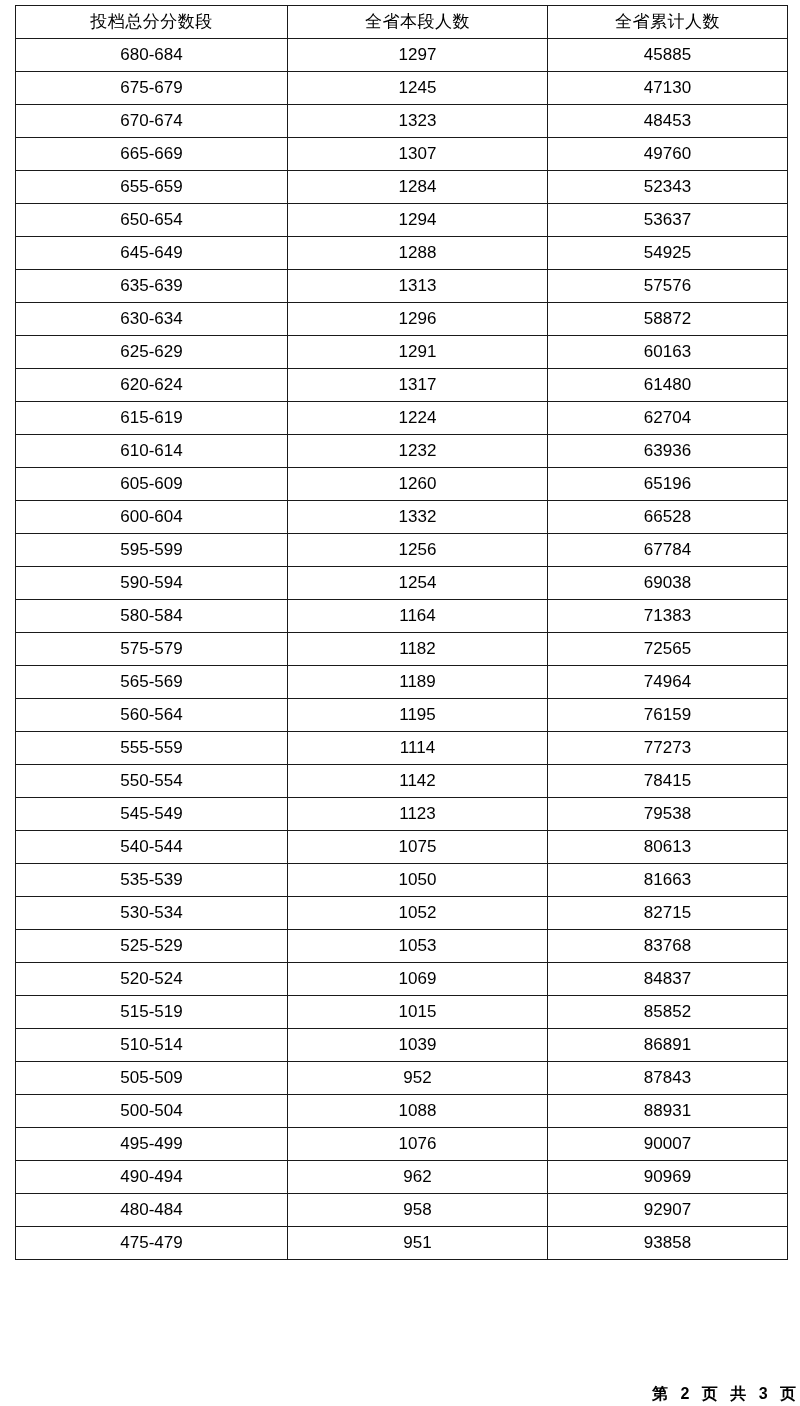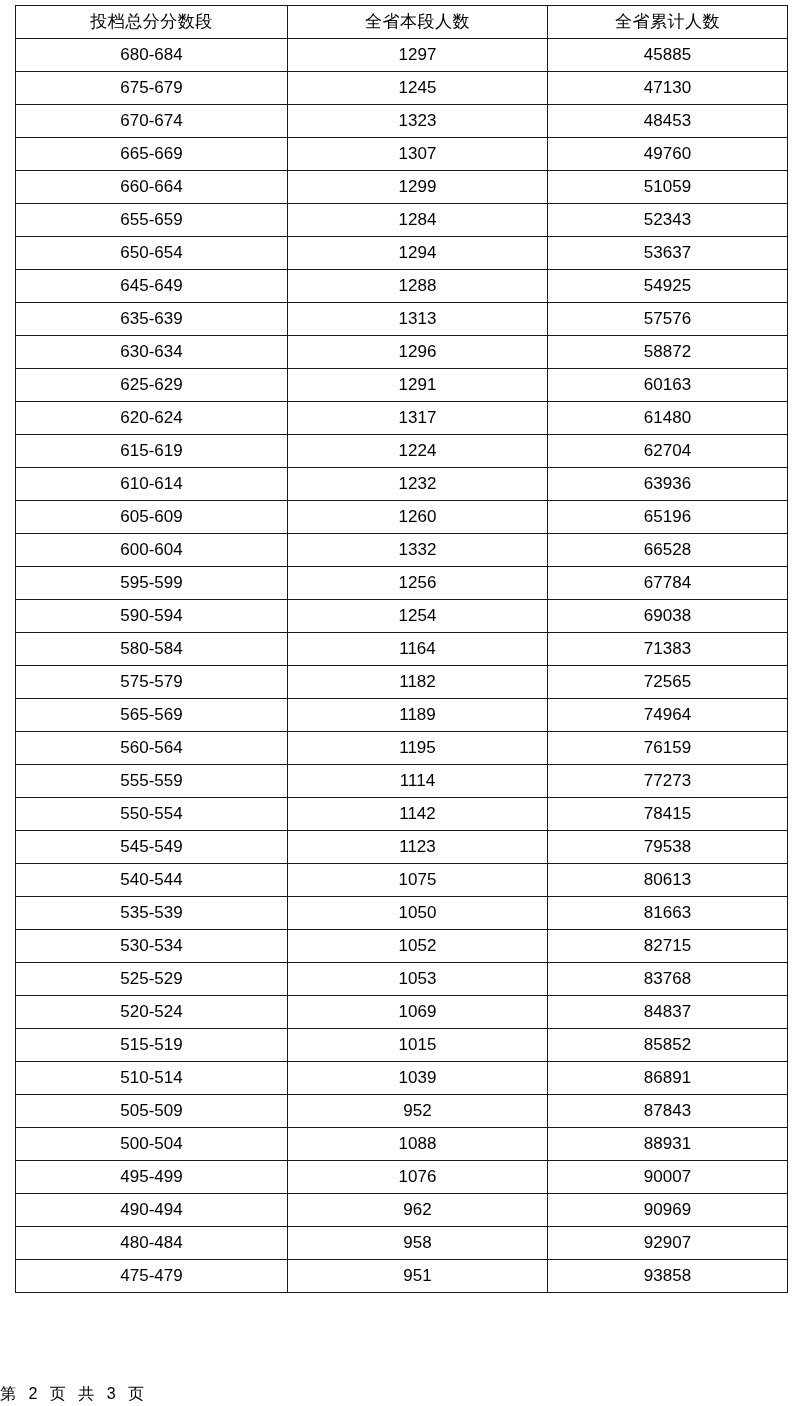--- a/index.html
+++ b/index.html
@@ -51,23 +51,24 @@
     letter-spacing: 0.5px;
   }
   table.score-table td {
     font-size: 17px;
   }
   .footer {
     position: absolute;
     left: 0;
     top: 1384px;
     width: 800px;
-    text-align: left;
+    text-align: right;
     font-size: 16px;
     letter-spacing: 4px;
+    font-weight: bold;
   }
 </style>
 </head>
 <body>
 
 <div class="page">
 
   <div class="table-wrap">
     <table class="score-table">
       <colgroup>
@@ -97,25 +98,20 @@
             <td>670-674</td>
             <td>1323</td>
             <td>48453</td>
           </tr>
           <tr>
             <td>665-669</td>
             <td>1307</td>
             <td>49760</td>
           </tr>
           <tr>
-            <td>660-664</td>
-            <td>1299</td>
-            <td>51059</td>
-          </tr>
-          <tr>
             <td>655-659</td>
             <td>1284</td>
             <td>52343</td>
           </tr>
           <tr>
             <td>650-654</td>
             <td>1294</td>
             <td>53637</td>
           </tr>
           <tr>

